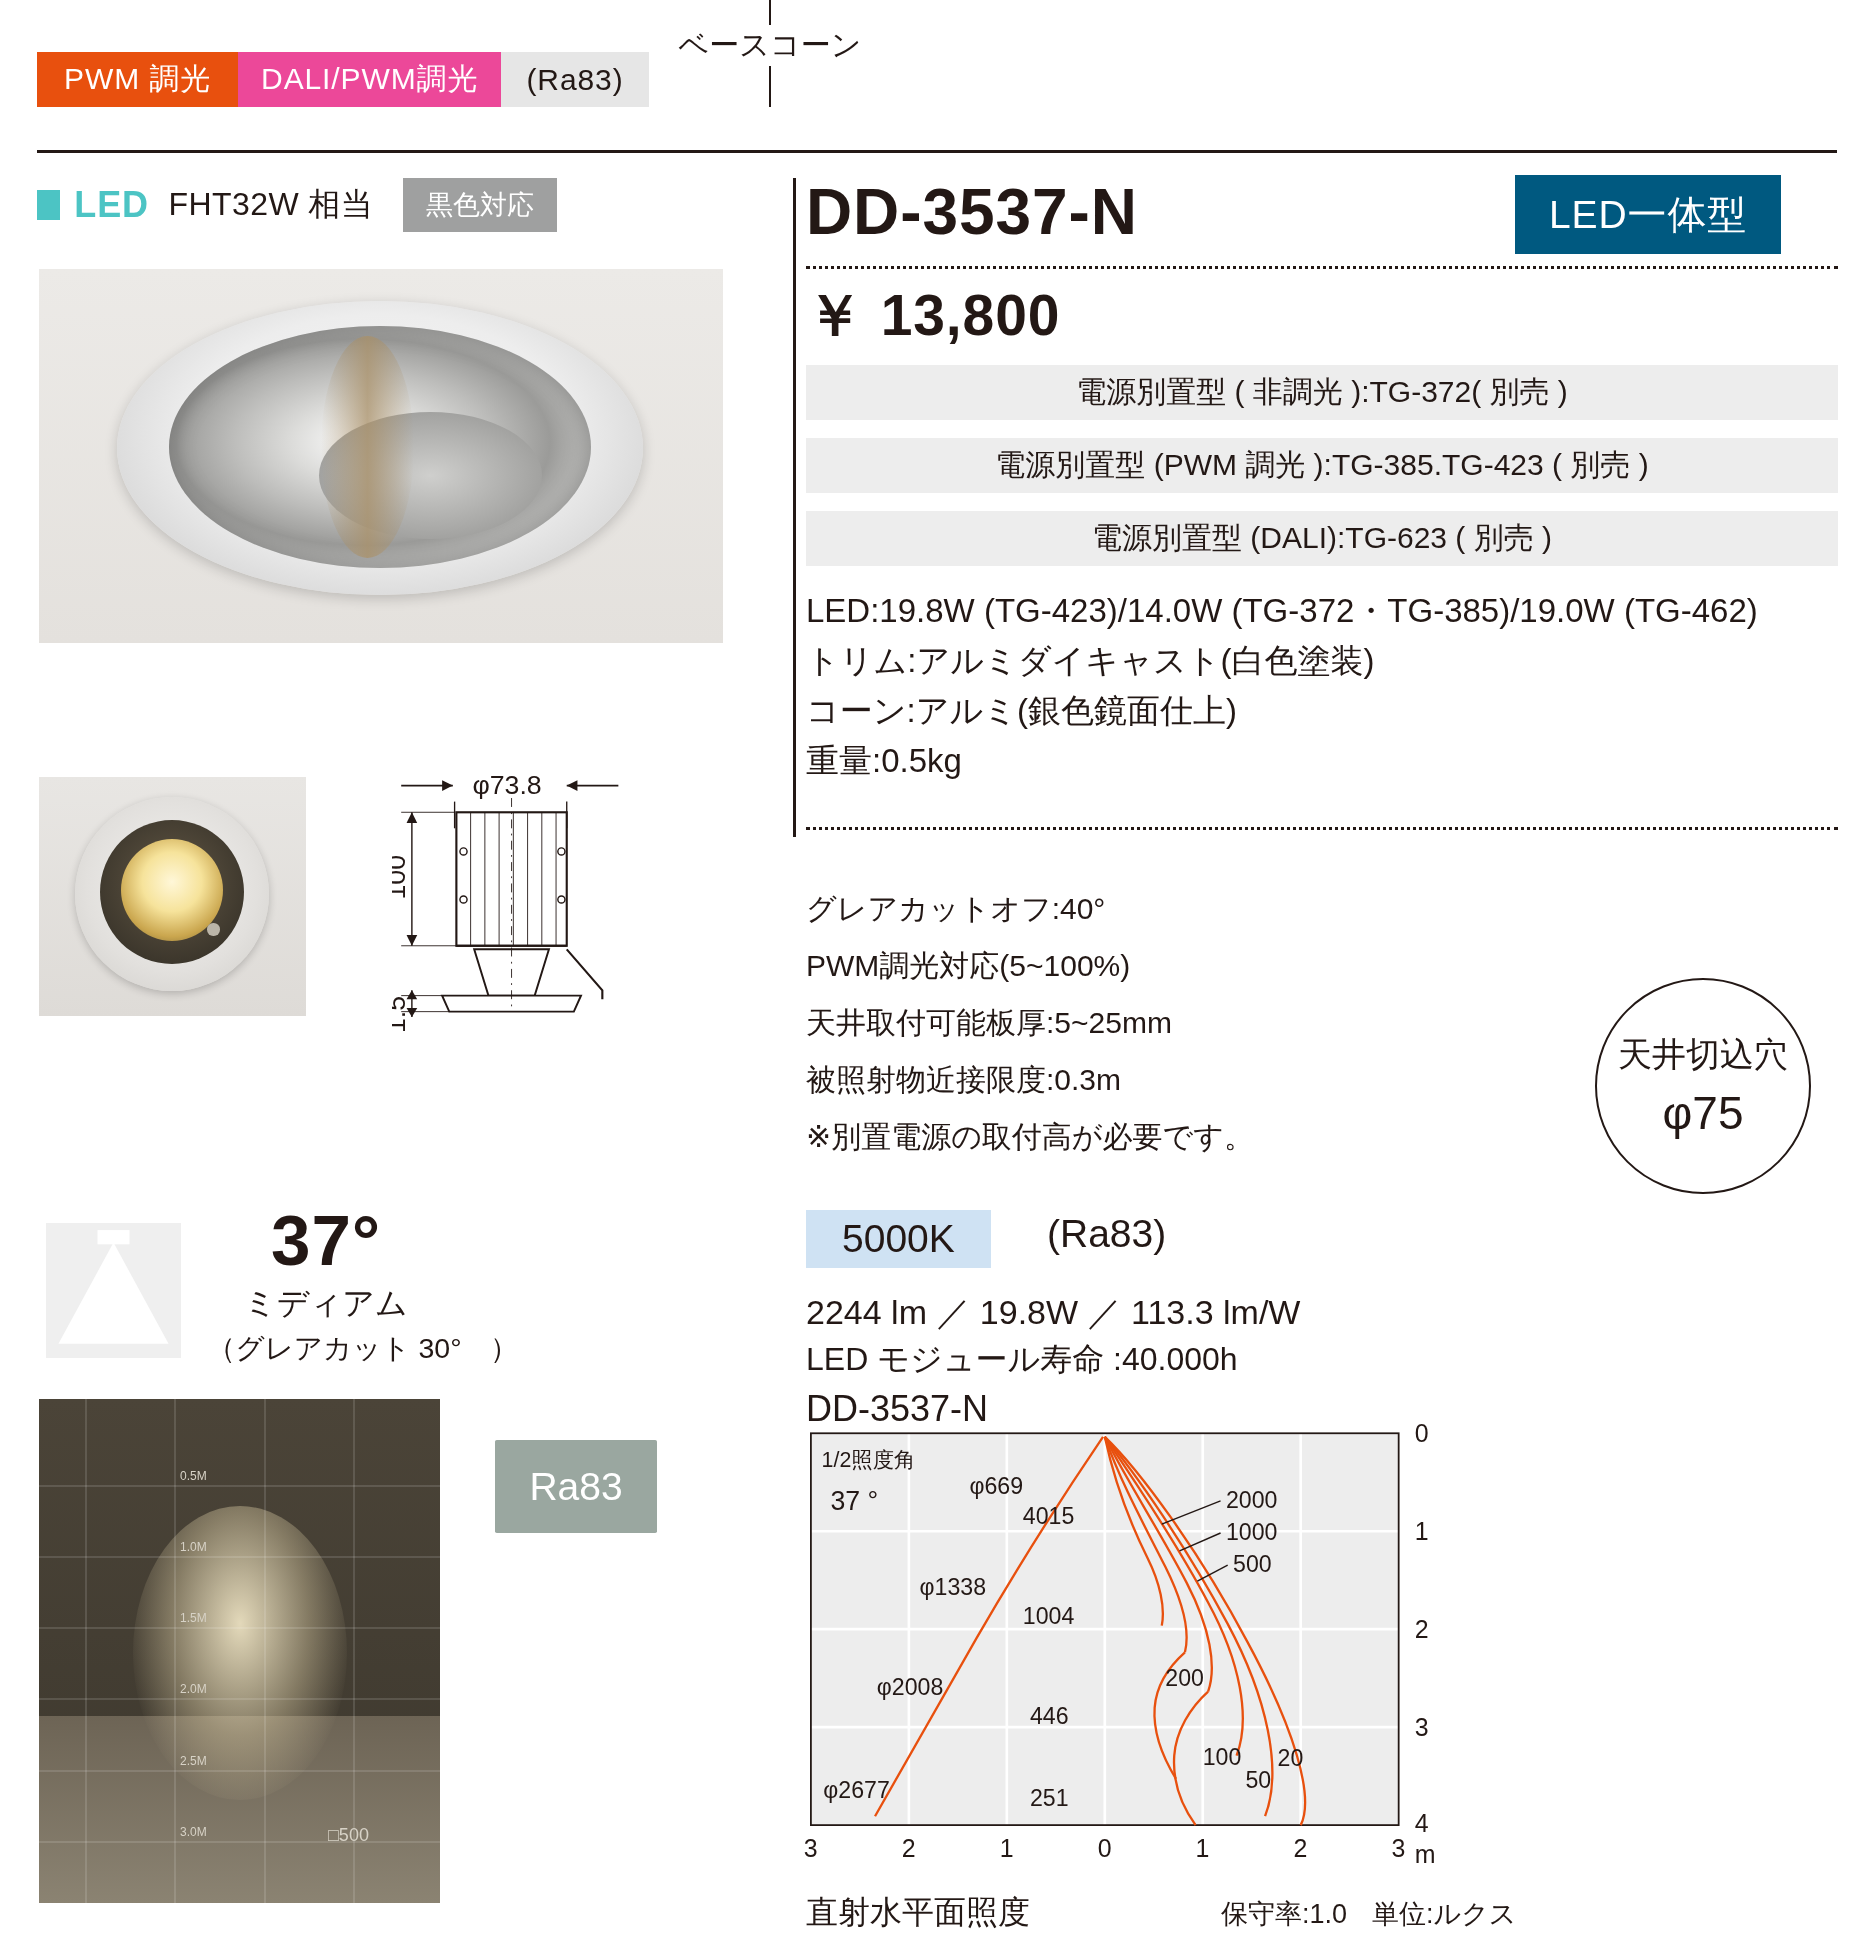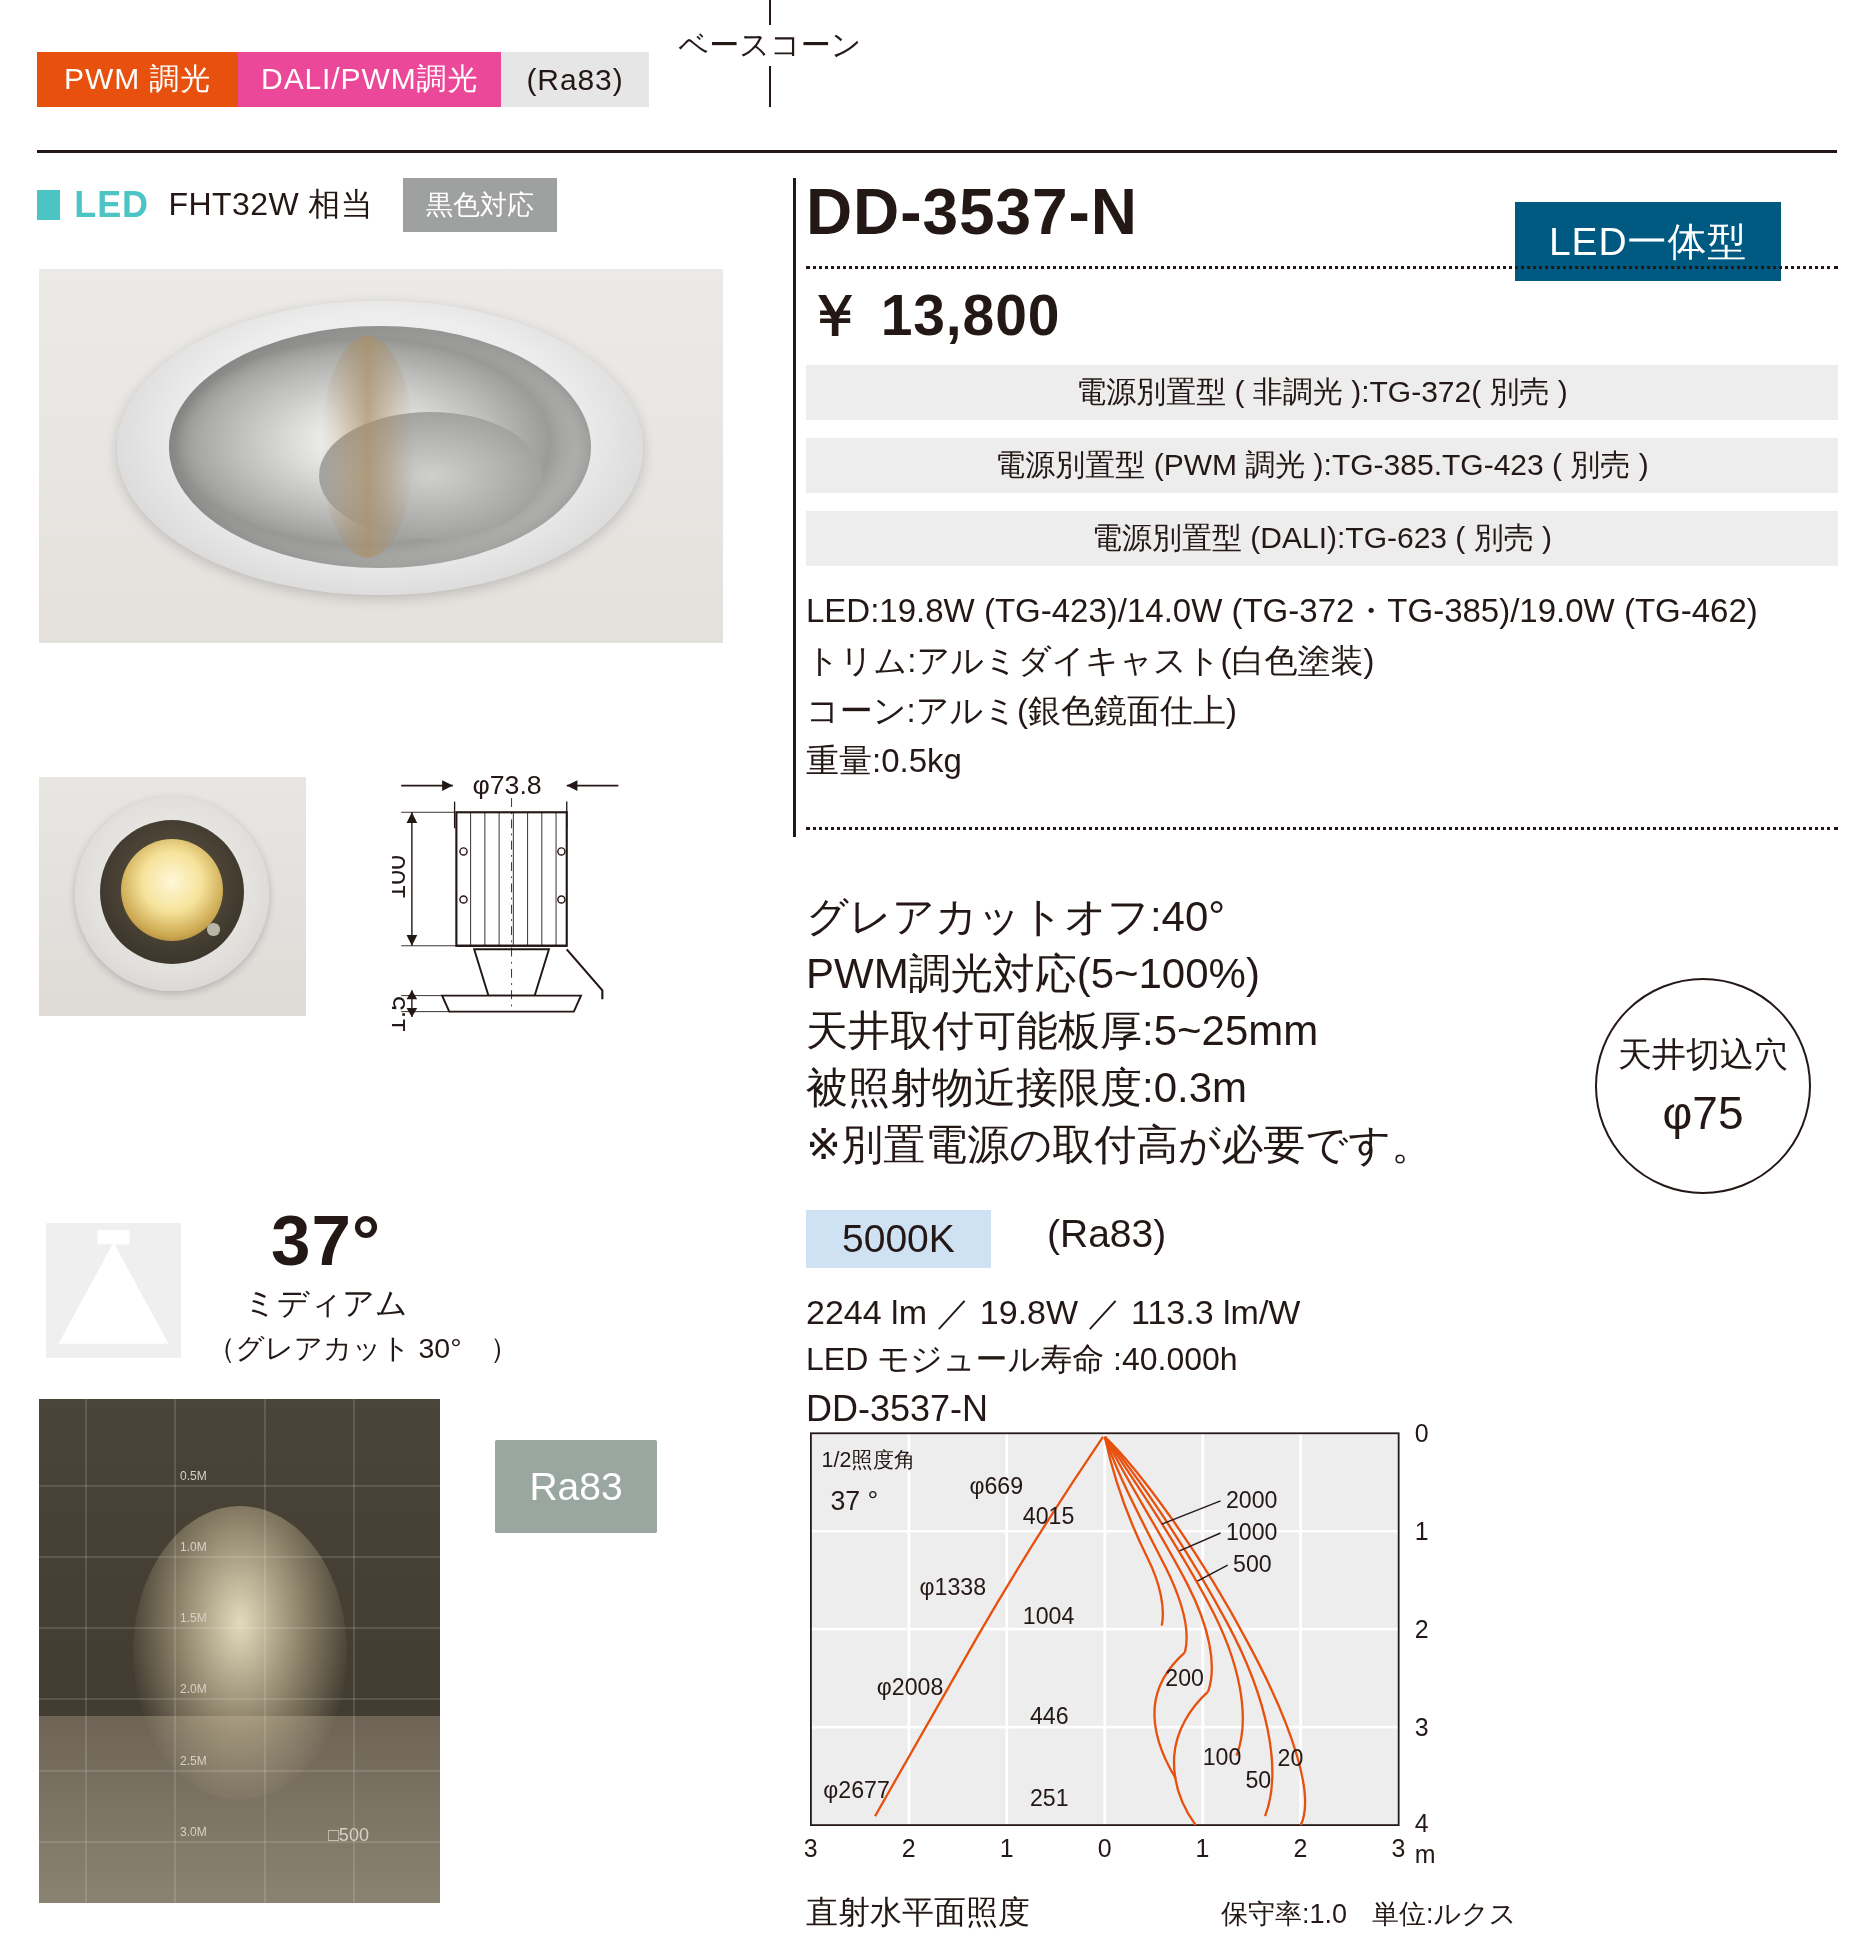--- a/index.html
+++ b/index.html
@@ -86,35 +86,35 @@
   .room .sq{position:absolute;color:#d7d2c6;font-size:18px;}
 
   .ra83big{position:absolute;left:495px;top:1440px;width:162px;height:93px;background:#9aa7a0;color:#fff;
     font-size:39px;display:flex;align-items:center;justify-content:center;border-radius:1.8px;}
 
   
   .vline{position:absolute;left:793px;top:178px;width:2.7px;height:659px;background:#231815;}
 
   .model{position:absolute;left:806px;top:175px;font-size:64px;font-weight:bold;letter-spacing:0.9px;}
   .ledtype{position:absolute;left:1515px;top:175px;background:#005980;color:#fff;font-size:39px;
-    padding:12.5px 34px;letter-spacing:0.9px;margin-top:27px;}
+    padding:12.5px 34px;letter-spacing:0.9px;}
 
   .dots1{position:absolute;left:806px;top:266px;width:1032px;height:0;border-top:3.6px dotted #231815;}
   .price{position:absolute;left:806px;top:278px;font-size:57px;font-weight:bold;letter-spacing:0.9px;}
 
   .optbox{position:absolute;left:806px;width:1032px;height:55px;background:#ededed;
     display:flex;align-items:center;justify-content:center;font-size:30px;}
   .opt1{top:365px;} .opt2{top:438px;} .opt3{top:511px;}
 
   .spec{position:absolute;left:806px;font-size:33px;line-height:1.42;}
   .spec.l1{top:588px;} .spec.l2{top:638px;} .spec.l3{top:688px;} .spec.l4{top:738px;}
 
   .dots2{position:absolute;left:806px;top:827px;width:1032px;height:0;border-top:3.6px dotted #231815;}
 
-  .feat{position:absolute;left:806px;font-size:42px;}
+  .feat{position:absolute;left:806px;font-size:30px;}
   .f1{top:889px;} .f2{top:946px;} .f3{top:1003px;} .f4{top:1060px;} .f5{top:1117px;}
 
   .hole{position:absolute;left:1595px;top:978px;width:212px;height:212px;border-radius:50%;
     border:2.7px solid #231815;display:flex;flex-direction:column;align-items:center;justify-content:center;}
   .hole .t1{font-size:34px;}
   .hole .t2{font-size:46px;margin-top:7.1px;}
 
   .kbadge{position:absolute;left:806px;top:1210px;background:#cfe2f3;font-size:39px;padding:7.1px 36px;}
   .kra{position:absolute;left:1047px;top:1212px;font-size:39px;}
 

